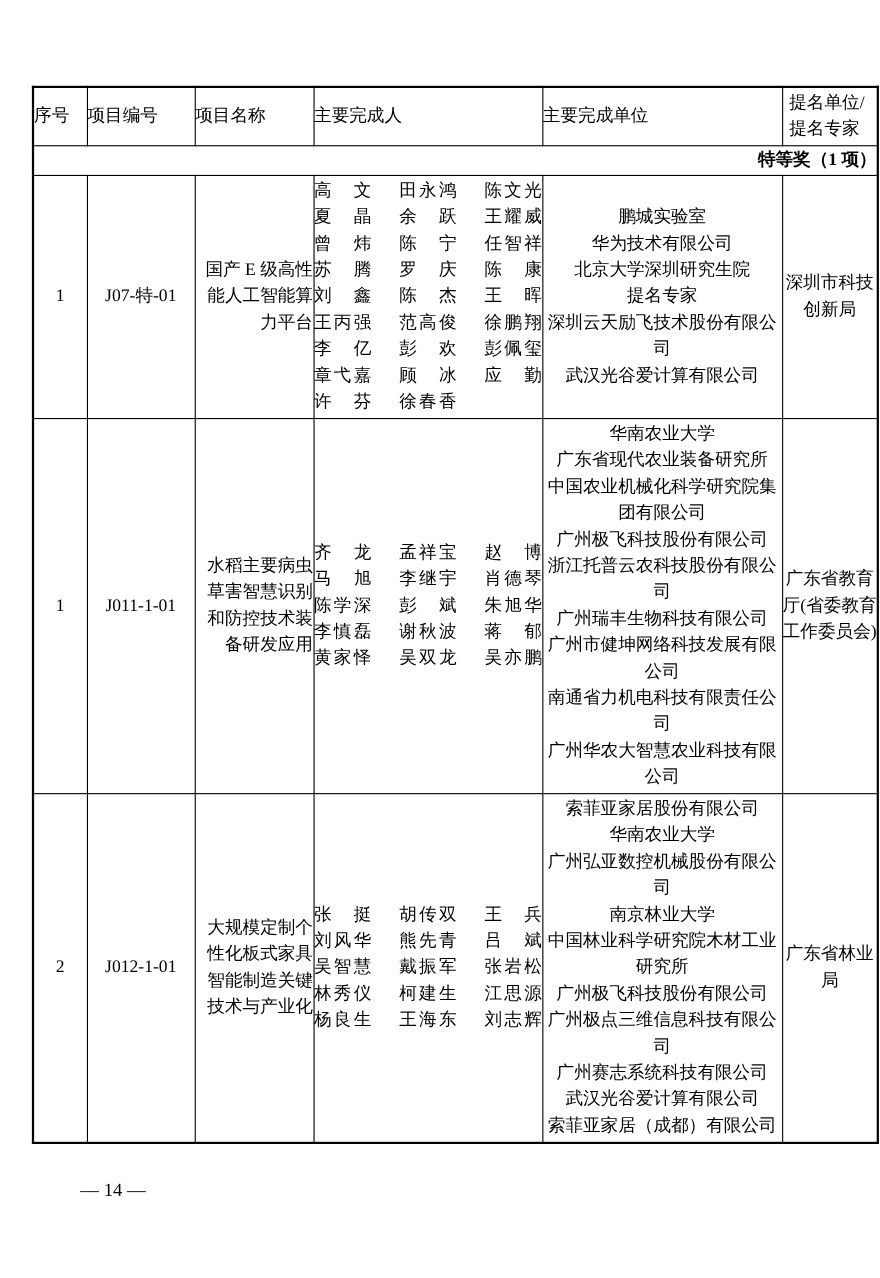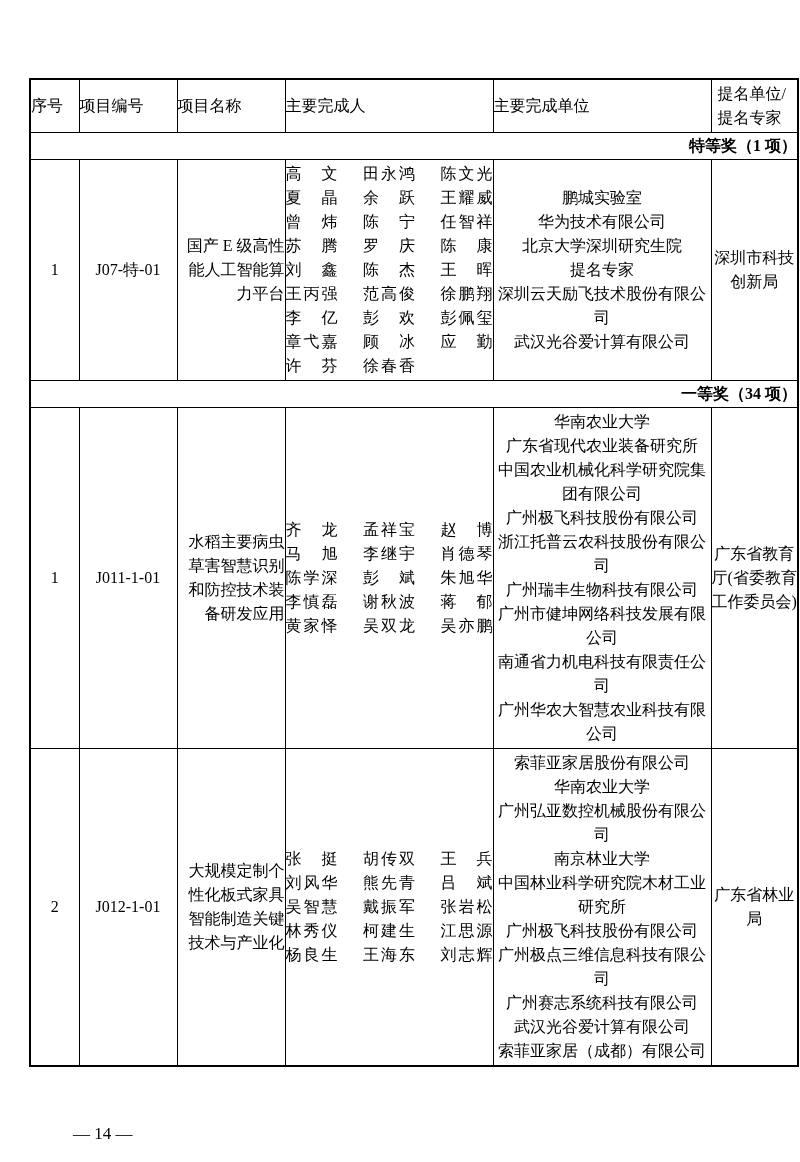--- a/index.html
+++ b/index.html
@@ -87,21 +87,21 @@
     padding: 4px 12px 4px 10px;
   }
   .unit { display: block; }
   td.nominator-cell {
     text-align: center;
     padding: 2px 7px;
   }
   .page-footer {
     position: absolute;
     left: 73px;
-    top: 1124px;
+    top: 1072px;
     font-size: 17px;
     white-space: nowrap;
   }
 </style>
 </head>
 <body>
 
 <div class="page">
 
   <table class="awards">
@@ -165,23 +165,20 @@
           <td class="units-cell">
             <div class="unit">鹏城实验室</div>
             <div class="unit">华为技术有限公司</div>
             <div class="unit">北京大学深圳研究生院</div>
             <div class="unit">提名专家</div>
             <div class="unit">深圳云天励飞技术股份有限公司</div>
             <div class="unit">武汉光谷爱计算有限公司</div>
           </td>
           <td class="nominator-cell">深圳市科技创新局</td>
         </tr>
-        <tr class="section-row">
-          <td colspan="6">一等奖（34 项）</td>
-        </tr>
         <tr class="award-row">
           <td class="idx-cell">1</td>
           <td class="code-cell">J011-1-01</td>
           <td class="pname-cell">水稻主要病虫草害智慧识别和防控技术装备研发应用</td>
           <td class="people-cell">
             <div class="people">
               <span class="person">齐龙</span>
               <span class="person">孟祥宝</span>
               <span class="person">赵博</span>
               <span class="person">马旭</span>

